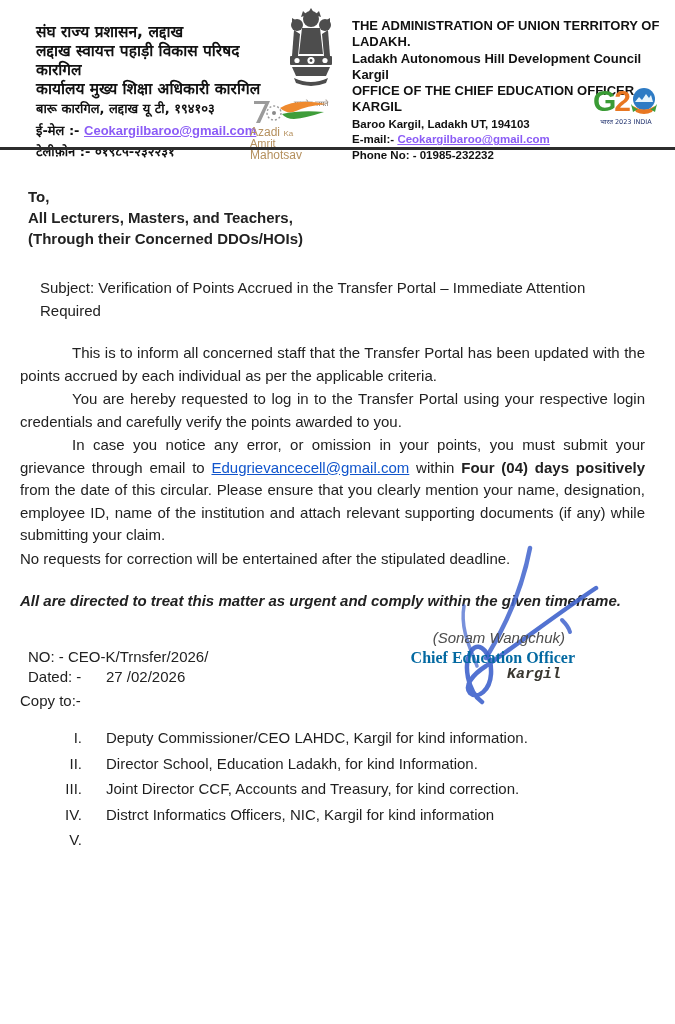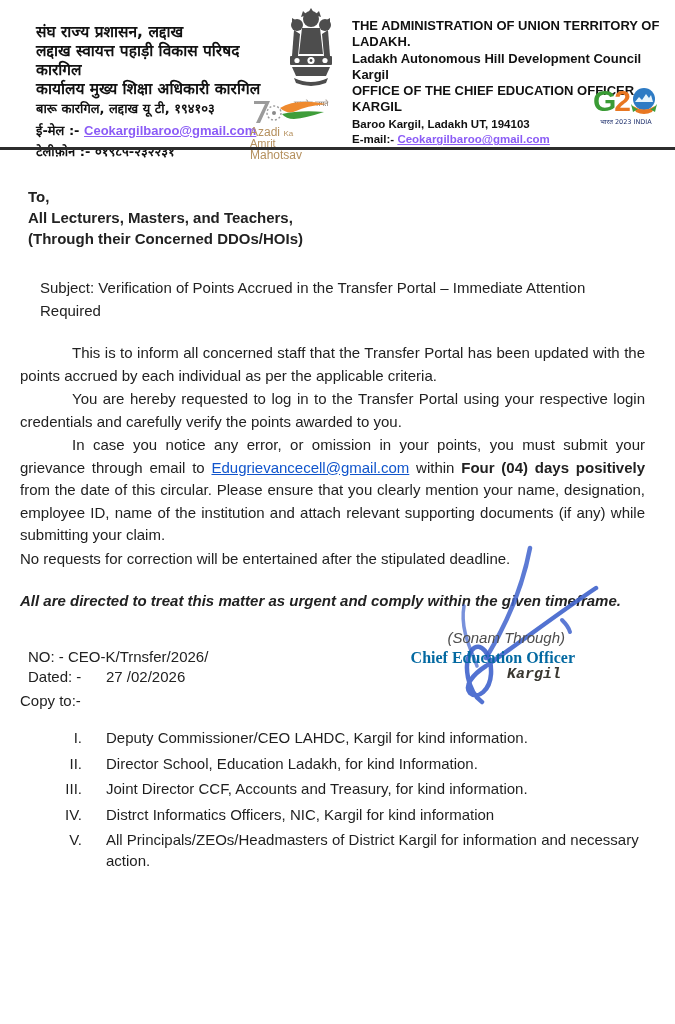--- a/index.html
+++ b/index.html
@@ -139,20 +139,21 @@
         <div class="l2"><span>Amrit</span> <span class="big">Mahotsav</span></div>
       </div>
     </div>
 
     <div class="lh-right">
       <div class="en-b1">THE ADMINISTRATION OF UNION TERRITORY OF LADAKH.</div>
       <div class="en-b2">Ladakh Autonomous Hill Development Council Kargil</div>
       <div class="en-b1">OFFICE OF THE CHIEF EDUCATION OFFICER KARGIL</div>
       <div class="en-small">Baroo Kargil, Ladakh UT, 194103</div>
       <div class="en-small"><span>E-mail:- </span><a href="#" class="email-link">Ceokargilbaroo@gmail.com</a></div>
+      <div class="en-small">Phone No: - 01985-232232</div>
     </div>
 
     <div class="g20-wrap">
       <div class="g20-row">
         <span class="g20-g">G</span>
           <span class="g20-2">2</span>
         <svg width="30" height="30" viewBox="0 0 30 30">
           <circle cx="15" cy="13" r="11" fill="#2e7bc4"></circle>
           <path d="M6 16 l4 -5 3 3 4 -6 3 4 2 -3 2 7 z" fill="#e8f4fb"></path>
           <path d="M4 20 q11 7 22 0 l-3 6 q-8 4 -16 0 z" fill="#e87722"></path>
@@ -195,43 +196,42 @@
   <svg class="sig-ink" viewBox="0 0 200 175">
     <g fill="none" stroke="#3f63cc" stroke-linecap="round">
       <path d="M110,8 C103,45 88,82 66,118" stroke-width="4.5" opacity="0.85"></path>
       <path d="M176,48 C140,72 98,104 66,126 C52,135 44,146 50,153 C58,160 70,150 71,134 C72,114 60,100 52,110 C42,124 48,152 62,162" stroke-width="4.5" opacity="0.9"></path>
       <path d="M44,66 C40,88 50,108 57,126" stroke-width="3.5" opacity="0.7"></path>
       <path d="M142,80 C146,84 149,88 150,92" stroke-width="4" opacity="0.85"></path>
     </g>
   </svg>
 
   <div class="sig-text">
-    <div class="sig-name">(Sonam Through)</div>
+    <div class="sig-name">(Sonam Wangchuk)</div>
     <div class="sig-title">Chief Education Officer</div>
     <div class="sig-place">Kargil</div>
   </div>
 
   <div class="copy-block">
     <div class="copy-heading">Copy to:-</div>
 
     <div class="copy-item">
       <span class="copy-numeral">I.</span>
       <span class="copy-text">Deputy Commissioner/CEO LAHDC, Kargil for kind information.</span>
     </div>
     <div class="copy-item">
       <span class="copy-numeral">II.</span>
       <span class="copy-text">Director School, Education Ladakh, for kind Information.</span>
     </div>
     <div class="copy-item">
       <span class="copy-numeral">III.</span>
-      <span class="copy-text">Joint Director CCF, Accounts and Treasury, for kind information.</span>
+      <span class="copy-text">Joint Director CCF, Accounts and Treasury, for kind correction.</span>
     </div>
     <div class="copy-item">
       <span class="copy-numeral">IV.</span>
       <span class="copy-text">Distrct Informatics Officers, NIC, Kargil for kind information</span>
     </div>
     <div class="copy-item">
       <span class="copy-numeral">V.</span>
-      <span class="copy-text">All Principals/ZEOs/Headmasters of District Kargil for information and necessary action.</span>
     </div>
   </div>
 
 </div>
 
 </body></html>

